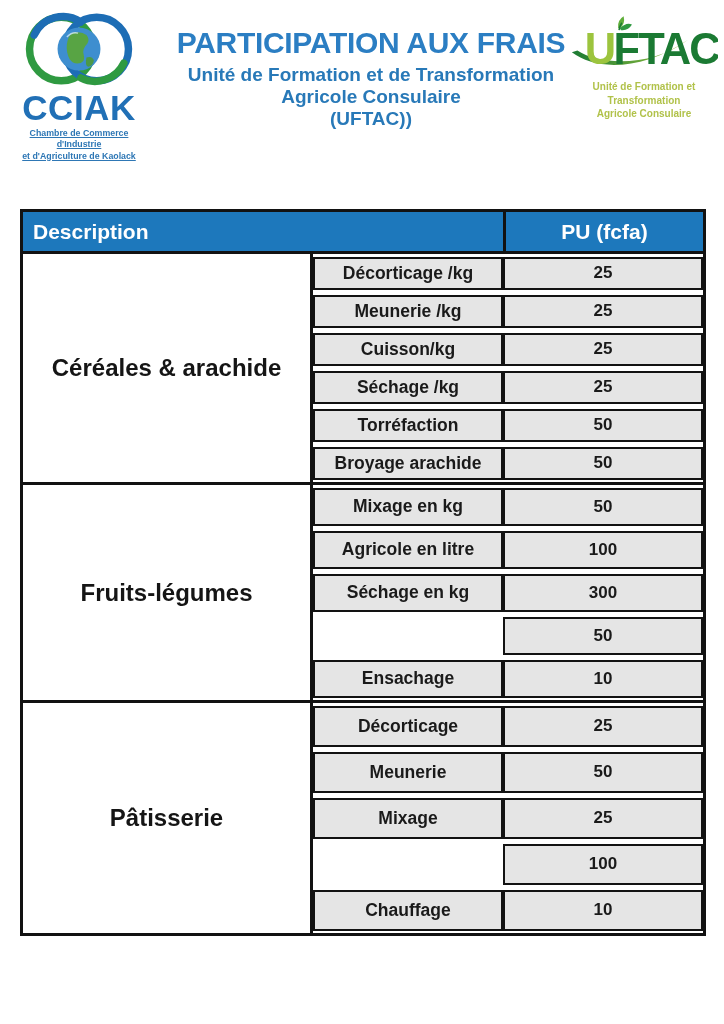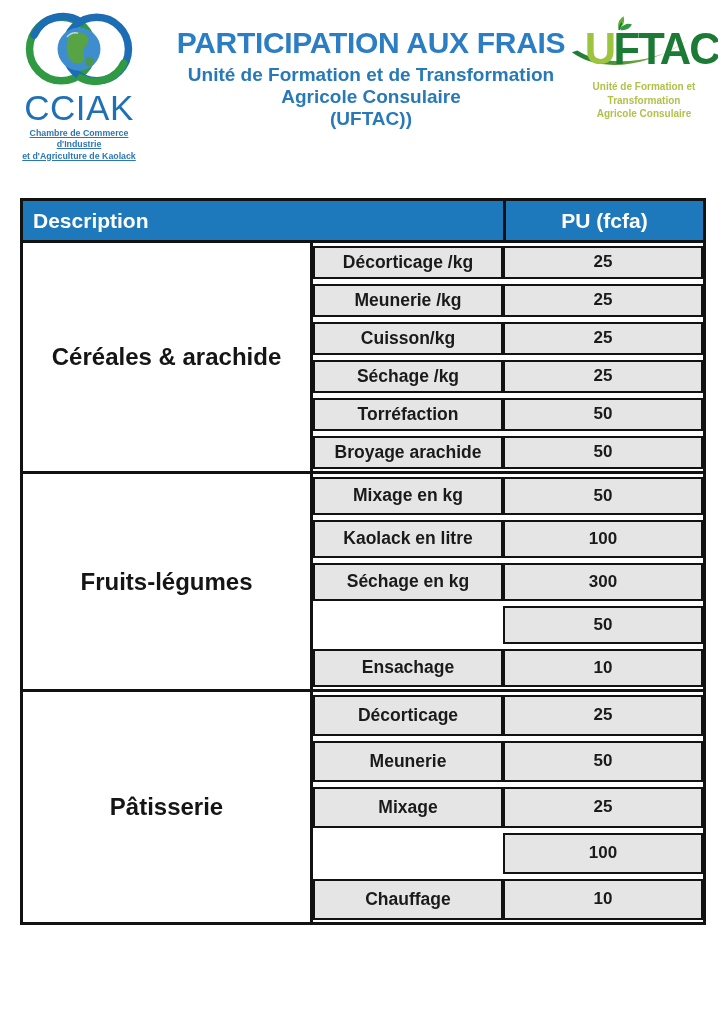--- a/index.html
+++ b/index.html
@@ -7,35 +7,35 @@
   body {
     width: 724px; height: 1024px;
     font-family: "Liberation Sans", sans-serif;
     position: relative; overflow: hidden;
   }
   .page { position: absolute; inset: 0; background: #ffffff; }
 
   
   .cciak-logo { position: absolute; left: 12px; top: 8px; width: 134px; text-align: center; }
   .cciak-rings { width: 112px; height: 84px; margin: 0 auto; display: block; }
-  .cciak-acronym { color: #2170b6; font-weight: normal; font-size: 35px; line-height: 1.0; letter-spacing: 0.5px; margin-top: -2px; }
+  .cciak-acronym { color: #2170b6; font-weight: bold; font-size: 35px; line-height: 1.0; letter-spacing: 0.5px; margin-top: -2px; }
   .cciak-sub { color: #2e77b5; font-size: 8.8px; font-weight: bold; line-height: 1.3; margin-top: 3px; text-decoration: underline; }
 
   .center-titles { position: absolute; left: 158px; top: 27px; width: 426px; text-align: center; }
   .main-title { color: #2b7ec3; font-weight: bold; font-size: 30px; line-height: 1.05; letter-spacing: -0.3px; }
   .subtitle-1 { color: #2879b8; font-weight: bold; font-size: 19px; line-height: 1.18; margin-top: 5px; }
   .subtitle-2 { color: #2879b8; font-weight: bold; font-size: 19px; line-height: 1.18; }
   .subtitle-3 { color: #2879b8; font-weight: bold; font-size: 19px; line-height: 1.18; }
 
   .uftac-logo { position: absolute; right: 4px; top: 12px; width: 152px; text-align: center; }
   .uftac-mark { width: 148px; height: 64px; display: block; margin: 0 auto; }
   .uftac-sub { color: #b1c24a; font-weight: bold; font-size: 10px; line-height: 1.35; margin-top: 4px; }
 
   
-  .price-table { position: absolute; left: 20px; top: 198px; width: 686px; }
+  .price-table { position: absolute; left: 20px; top: 209px; width: 686px; }
 
   .thead { display: grid; grid-template-columns: 480px 200px; height: 45px; border: 3px solid #121212; background: #1d78bc; }
   .th { color: #ffffff; font-weight: bold; font-size: 21px; display: flex; align-items: center; }
   .th-desc { padding-left: 10px; justify-content: flex-start; }
   .th-pu { border-left: 3px solid #121212; justify-content: center; }
 
   .tgroup { display: grid; grid-template-columns: 290px 190px 200px; border: 3px solid #121212; border-top: none; background: #ffffff; }
   .g1 { grid-auto-rows: 38px; }
   .g2 { grid-auto-rows: 43px; }
   .g3 { grid-auto-rows: 46px; }
@@ -130,21 +130,21 @@
       <div class="item-cell">Torréfaction</div>
       <div class="price-cell">50</div>
       <div class="item-cell">Broyage arachide</div>
       <div class="price-cell">50</div>
     </div>
 
     <div class="tgroup g2">
       <div class="cat-cell">Fruits-légumes</div>
       <div class="item-cell">Mixage en kg</div>
       <div class="price-cell">50</div>
-      <div class="item-cell">Kaolack en litre</div>
+      <div class="item-cell">Agricole en litre</div>
       <div class="price-cell">100</div>
       <div class="item-cell">Séchage en kg</div>
       <div class="price-cell">300</div>
       <div class="price-cell">50</div>
       <div class="item-cell">Ensachage</div>
       <div class="price-cell">10</div>
     </div>
 
     <div class="tgroup g3">
       <div class="cat-cell">Pâtisserie</div>

